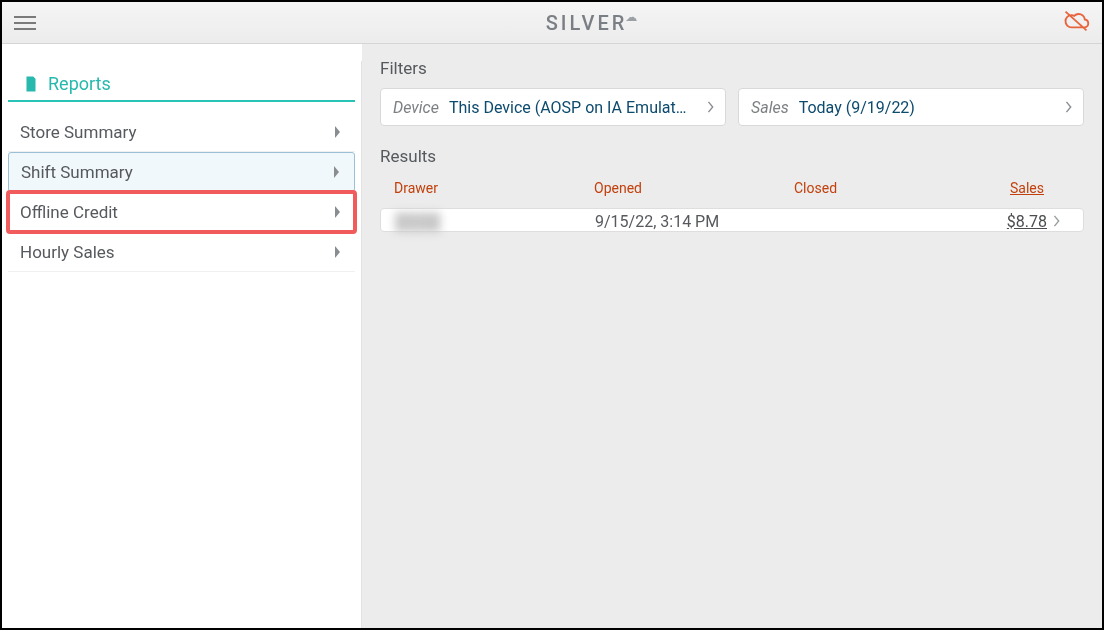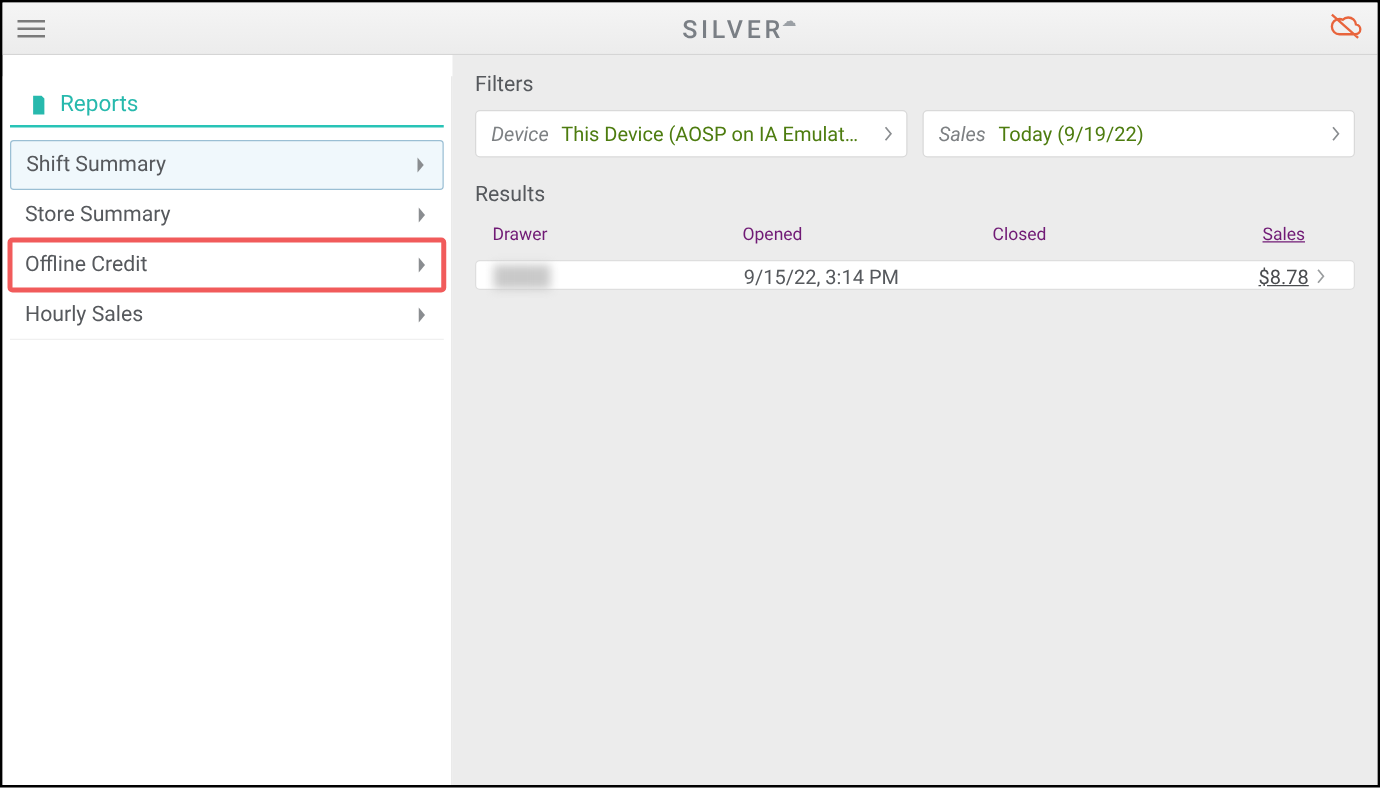--- a/index.html
+++ b/index.html
@@ -18,24 +18,24 @@
     .side-list { padding:10px 6px 0; }
     .side-item { height:40px; display:flex; align-items:center; justify-content:space-between; padding:0 12px; color:#56595d; font-size:17px; cursor:pointer; border-bottom:1px solid #f0f0f0; }
     .side-item.selected { background:#f0f8fc; border:1px solid #9bbfd4; border-radius:3px; }
     .side-item.highlighted { outline:4px solid #f15b5b; outline-offset:-2px; border-radius:2px; }
     .side-item svg { width:10px; height:14px; fill:#8a8d90; }
     .main { flex:1; background:#ececec; padding:14px 18px; }
     .section-title { font-size:17px; color:#56595d; margin-bottom:10px; }
     .filters-row { display:flex; gap:12px; margin-bottom:20px; }
     .filter-pill { flex:1; background:#fff; border:1px solid #d9d9d9; border-radius:4px; height:38px; display:flex; align-items:center; padding:0 10px 0 12px; font-size:16px; cursor:pointer; }
     .filter-pill .label { color:#7d8083; font-style:italic; margin-right:10px; }
-    .filter-pill .value { color:#4d7c0f; flex:1; white-space:nowrap; overflow:hidden; text-overflow:ellipsis; }
+    .filter-pill .value { color:#0c4a6e; flex:1; white-space:nowrap; overflow:hidden; text-overflow:ellipsis; }
     .filter-pill .value.right { text-align:left; flex:1; }
     .filter-pill svg { width:8px; height:12px; fill:#8a8d90; margin-left:8px; }
-    .results-header { display:flex; padding:4px 14px 12px; color:#701a75; font-size:14px; }
+    .results-header { display:flex; padding:4px 14px 12px; color:#c2410c; font-size:14px; }
     .col-drawer { flex:0 0 200px; }
     .col-opened { flex:0 0 200px; text-align:left; }
     .col-closed { flex:1; text-align:left; }
     .col-sales { flex:0 0 80px; text-align:right;text-decoration:underline; }
     .col-chev { flex:0 0 26px; }
     .result-row { background:#fff; border:1px solid #dedede; border-radius:4px; height:24px; display:flex; align-items:flex-end; padding:0 10px 0 14px; font-size:16px; color:#56595d; cursor:pointer; }
     .result-row .col-drawer { filter: blur(4px); color:#c9c9c9; }
     .result-row .col-sales { color:#4a4c4f; }
     .result-row svg { width:8px; height:12px; fill:#9a9d9f; margin-left:6px; }
   </style>
@@ -62,28 +62,28 @@
 
   <div class="content">
     <div class="sidebar">
       <div class="side-header">
         <svg viewBox="0 0 24 24">
             <path d="M6 2h9l3 3v17H6zM8 8h8v1H8zm0 3h8v1H8zm0 3h5v1H8z"></path>
           </svg>
         <span>Reports</span>
       </div>
       <div class="side-list">
-        <div class="side-item selected">
-          <span>Shift Summary</span>
+        <div class="side-item">
+          <span>Store Summary</span>
           <svg viewBox="0 0 8 14">
               <path d="M1 1l5 6-5 6"></path>
             </svg>
         </div>
-        <div class="side-item">
-          <span>Store Summary</span>
+        <div class="side-item selected">
+          <span>Shift Summary</span>
           <svg viewBox="0 0 8 14">
               <path d="M1 1l5 6-5 6"></path>
             </svg>
         </div>
         <div class="side-item highlighted">
           <span>Offline Credit</span>
           <svg viewBox="0 0 8 14">
               <path d="M1 1l5 6-5 6"></path>
             </svg>
         </div>

